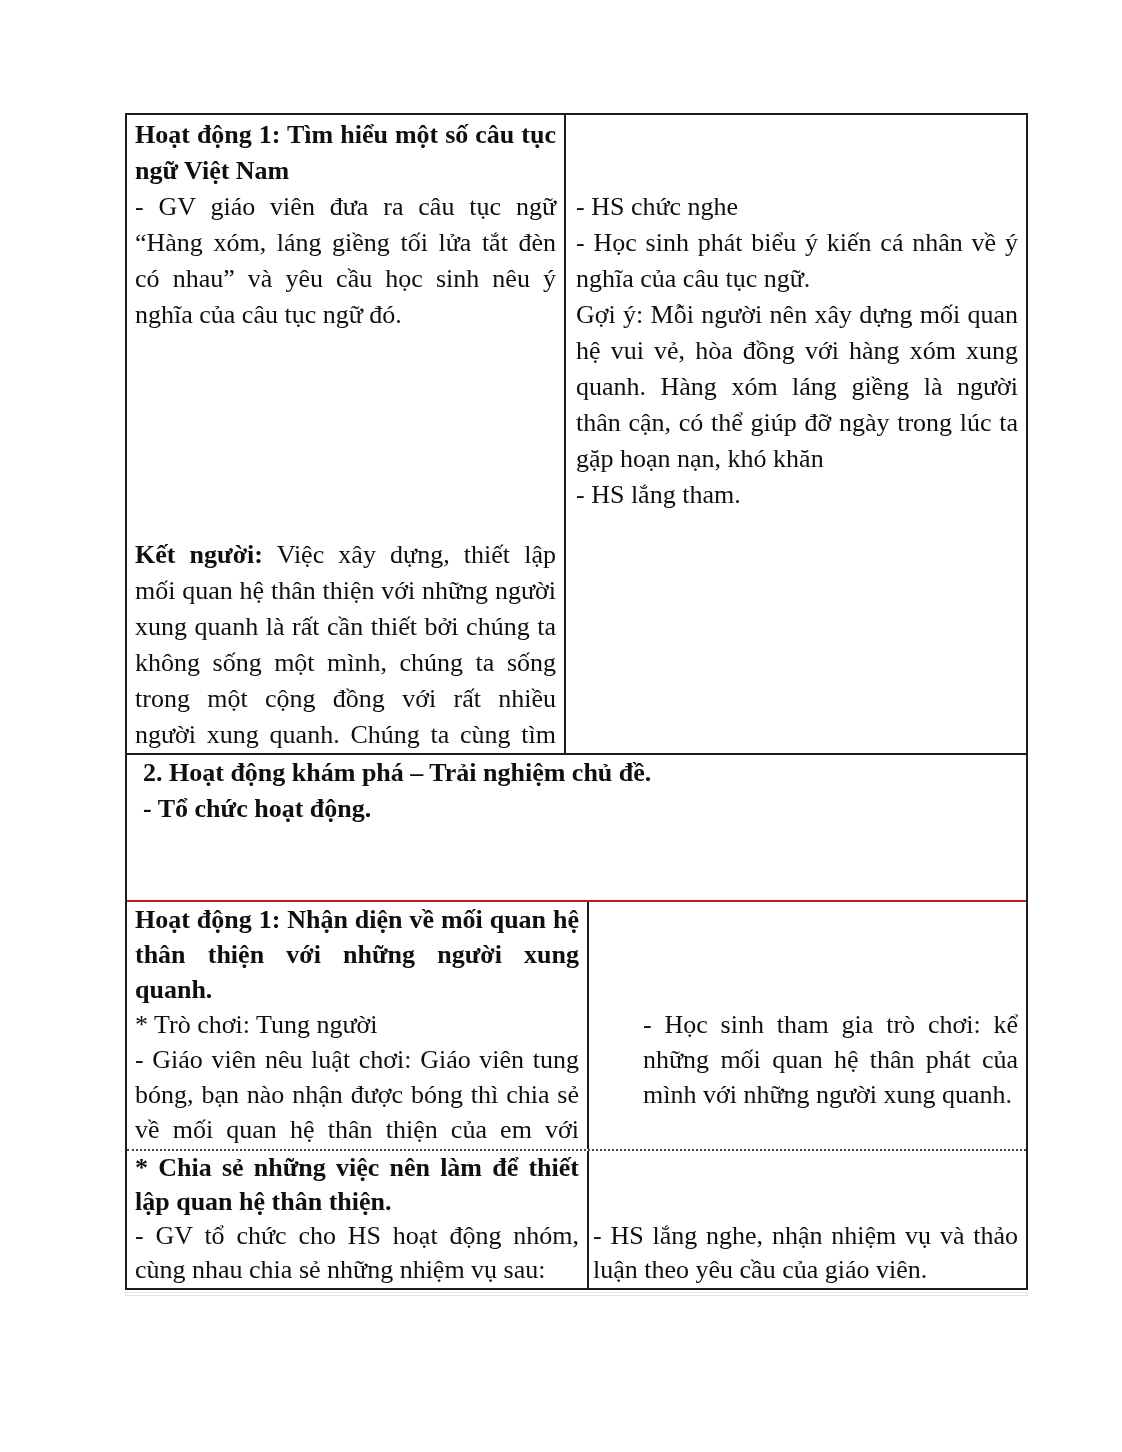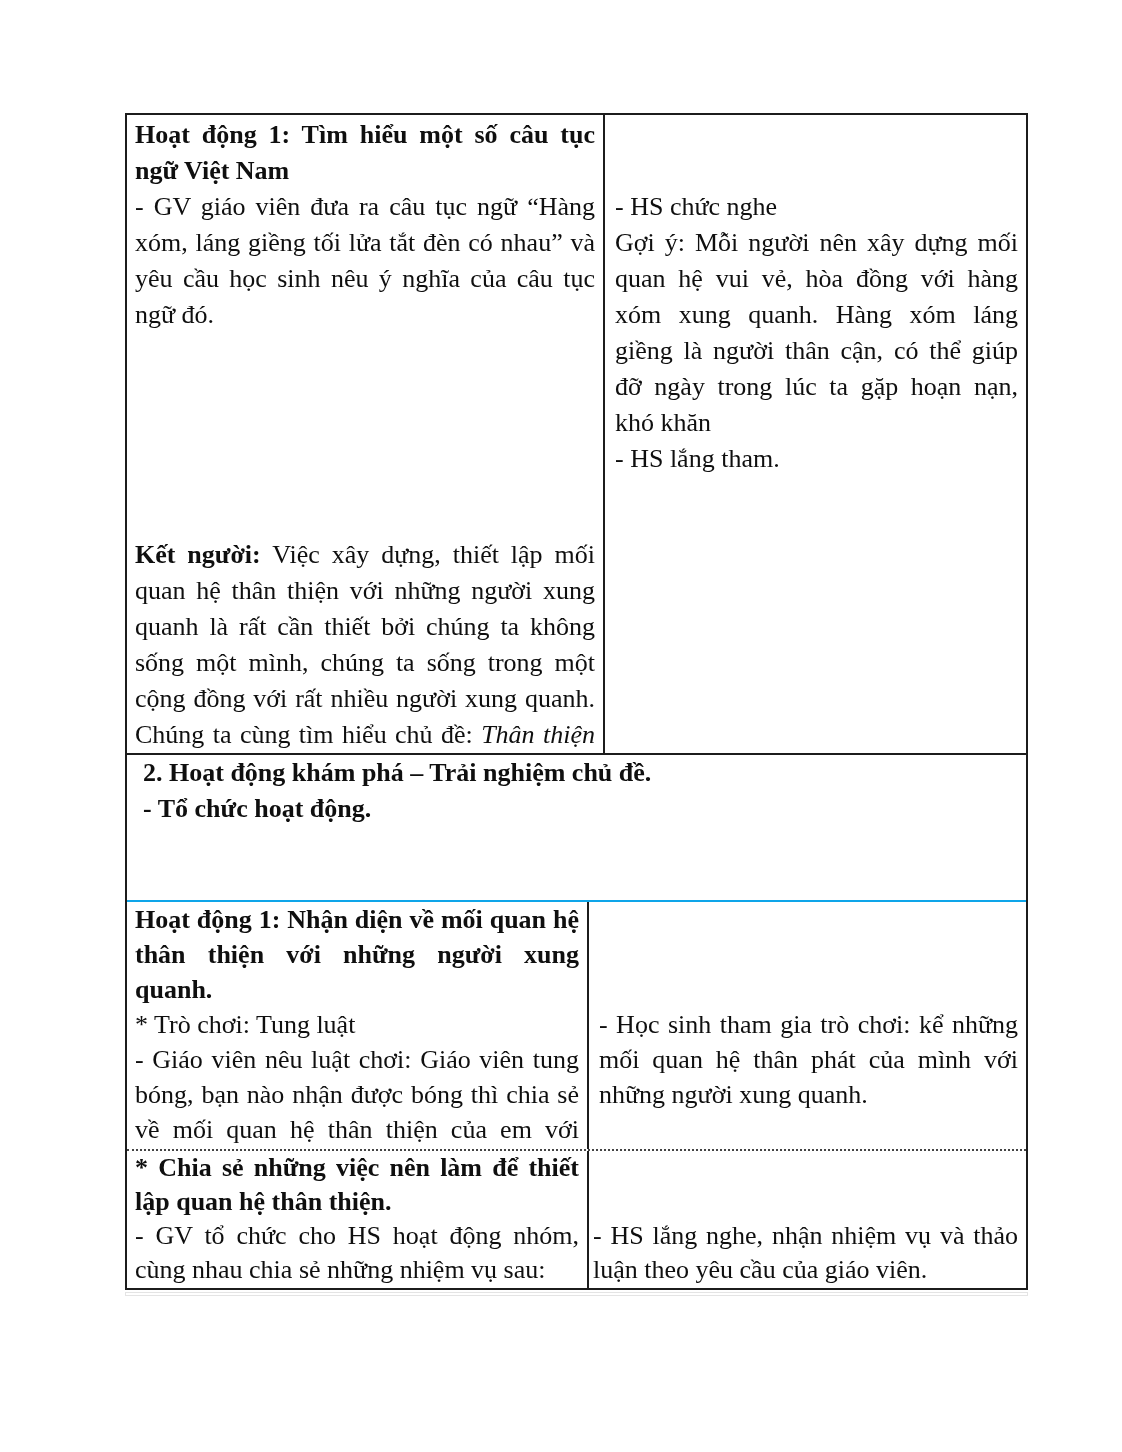--- a/index.html
+++ b/index.html
@@ -32,35 +32,36 @@
   .row-a { height: 638px; }
   .row-b {
     height: 145px;
     border-top: 2px solid #1c1c1c;
     display: block;
     padding: 0 8px 0 16px;
     overflow: hidden;
   }
   .row-c {
     height: 249px;
-    border-top: 2px solid #0ea5e9;
+    border-top: 2px solid #b91c1c;
     line-height: 35px;
+    gap: 44px;
   }
   .row-d {
     height: 139px;
     border-top: 2px dotted #444444;
     line-height: 34px;
   }
   .cell {
     box-sizing: border-box;
     overflow: hidden;
     padding: 2px 8px;
   }
   .row-a .cell-left {
-    width: 478px;
+    width: 439px;
     border-right: 2px solid #1c1c1c;
   }
   .row-a .cell-right {
     flex: 1;
     padding: 74px 8px 2px 10px;
   }
   .row-c .cell-left,
   .row-d .cell-left {
     width: 462px;
     border-right: 2px solid #1c1c1c;
@@ -98,34 +99,35 @@
 <div class="doc-table">
 
   <div class="row row-a">
     <div class="cell cell-left">
       <p><b>Hoạt động 1: Tìm hiểu một số câu tục ngữ Việt Nam</b></p>
       <p>- GV giáo viên đưa ra câu tục ngữ “Hàng xóm, láng giềng tối lửa tắt đèn có nhau” và yêu cầu học sinh nêu ý nghĩa của câu tục ngữ đó.</p>
       <p class="conclusion"><b>Kết người:</b><span> Việc xây dựng, thiết lập mối quan hệ thân thiện với những người xung quanh là rất cần thiết bởi chúng ta không sống một mình, chúng ta sống trong một cộng đồng với rất nhiều người xung quanh. Chúng ta cùng tìm hiểu chủ đề: </span><i>Thân thiện với người xung quanh</i></p>
     </div>
     <div class="cell cell-right">
       <p>- HS chức nghe</p>
+      <p>- Học sinh phát biểu ý kiến cá nhân về ý nghĩa của câu tục ngữ.</p>
       <p>Gợi ý: Mỗi người nên xây dựng mối quan hệ vui vẻ, hòa đồng với hàng xóm xung quanh. Hàng xóm láng giềng là người thân cận, có thể giúp đỡ ngày trong lúc ta gặp hoạn nạn, khó khăn</p>
       <p>- HS lắng tham.</p>
     </div>
   </div>
 
   <div class="row-b">
     <p><b>2. Hoạt động khám phá – Trải nghiệm chủ đề.</b></p>
     <p><b>- Tổ chức hoạt động.</b></p>
   </div>
 
   <div class="row row-c">
     <div class="cell cell-left">
       <p><b>Hoạt động 1: Nhận diện về mối quan hệ thân thiện với những người xung quanh.</b></p>
-      <p>* Trò chơi: Tung luật</p>
+      <p>* Trò chơi: Tung người</p>
       <p>- Giáo viên nêu luật chơi: Giáo viên tung bóng, bạn nào nhận được bóng thì chia sẻ về mối quan hệ thân thiện của em với những người xung quanh.</p>
     </div>
     <div class="cell cell-right">
       <p>- Học sinh tham gia trò chơi: kể những mối quan hệ thân phát của mình với những người xung quanh.</p>
     </div>
   </div>
 
   <div class="row row-d">
     <div class="cell cell-left">
       <p><b>* Chia sẻ những việc nên làm để thiết lập quan hệ thân thiện.</b></p>

